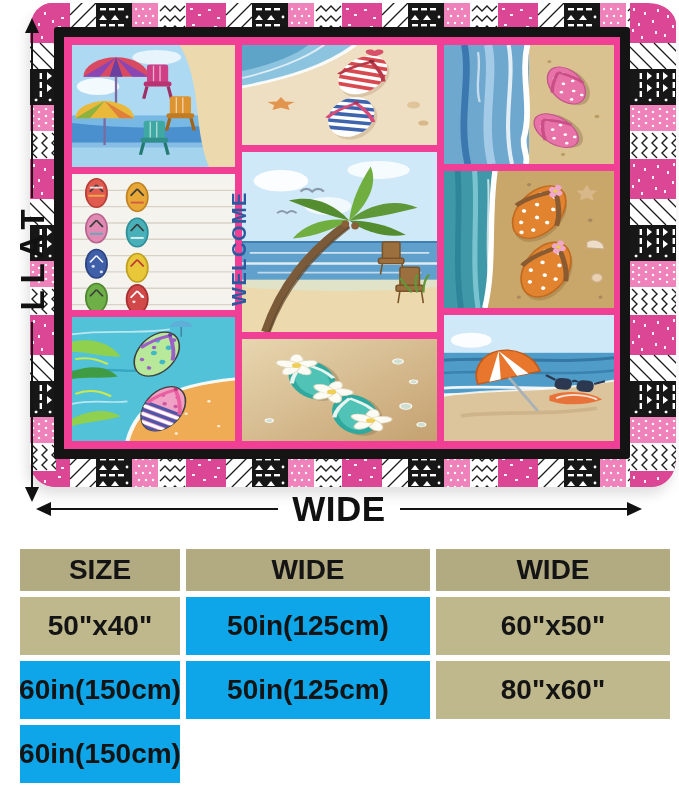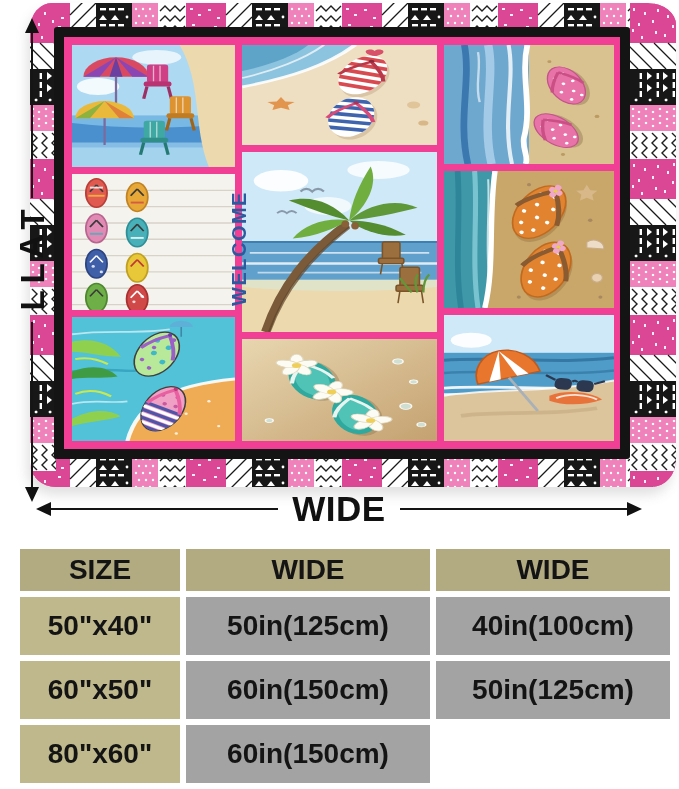--- a/index.html
+++ b/index.html
@@ -47,21 +47,21 @@
             border-left:15px solid #111;}
   .wide-label{padding:0 14px;font-size:35px;font-weight:700;letter-spacing:.5px;color:#111;}
 
   
   .size-table{position:absolute;left:20px;top:549px;width:522px;
               display:grid;grid-template-columns:160px 244px 234px;grid-auto-rows:auto;gap:6px;}
   .cell{display:flex;align-items:center;justify-content:center;font-weight:700;}
   .th{height:42px;background:#b2aa80;font-size:28px;color:#141414;}
   .td{height:58px;font-size:28px;color:#141414;}
   .td.size{background:#bfb88c;}
-  .td.val{background:#a3a3a3;}
+  .td.val{background:#0ea5e9;}
 </style>
 </head>
 <body>
 
 <div class="stage">
 
   <div class="blanket">
     <svg class="bg" width="646" height="484" viewBox="0 0 646 484">
       <defs>
         <g id="bseq">
@@ -642,21 +642,20 @@
     <div class="ah-right"></div>
   </div>
 
   <div class="size-table">
     <div class="cell th">SIZE</div>
     <div class="cell th">WIDE</div>
     <div class="cell th">WIDE</div>
 
     <div class="cell td size">50"x40"</div>
     <div class="cell td val">50in(125cm)</div>
-    <div class="cell td val">40in(100cm)</div>
 
     <div class="cell td size">60"x50"</div>
     <div class="cell td val">60in(150cm)</div>
     <div class="cell td val">50in(125cm)</div>
 
     <div class="cell td size">80"x60"</div>
     <div class="cell td val">60in(150cm)</div>
   </div>
 
 </div>

